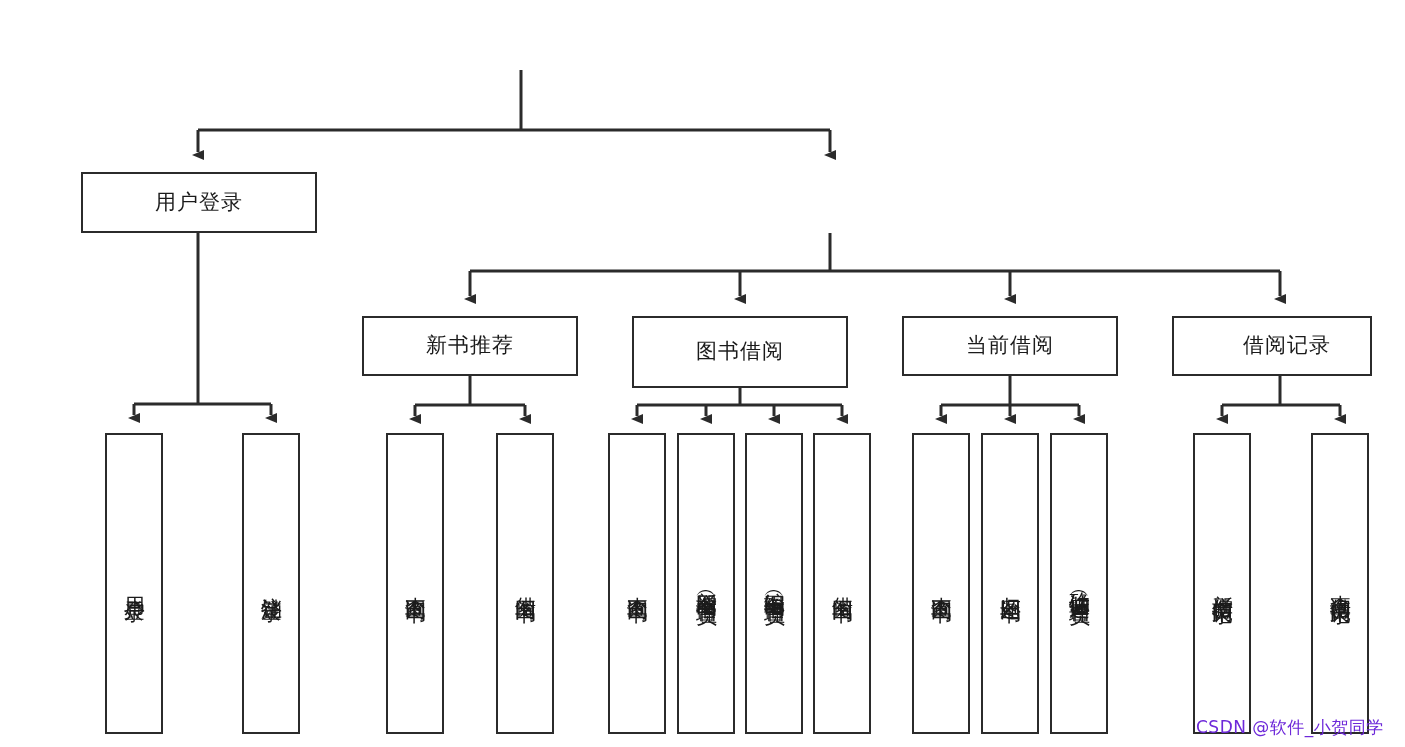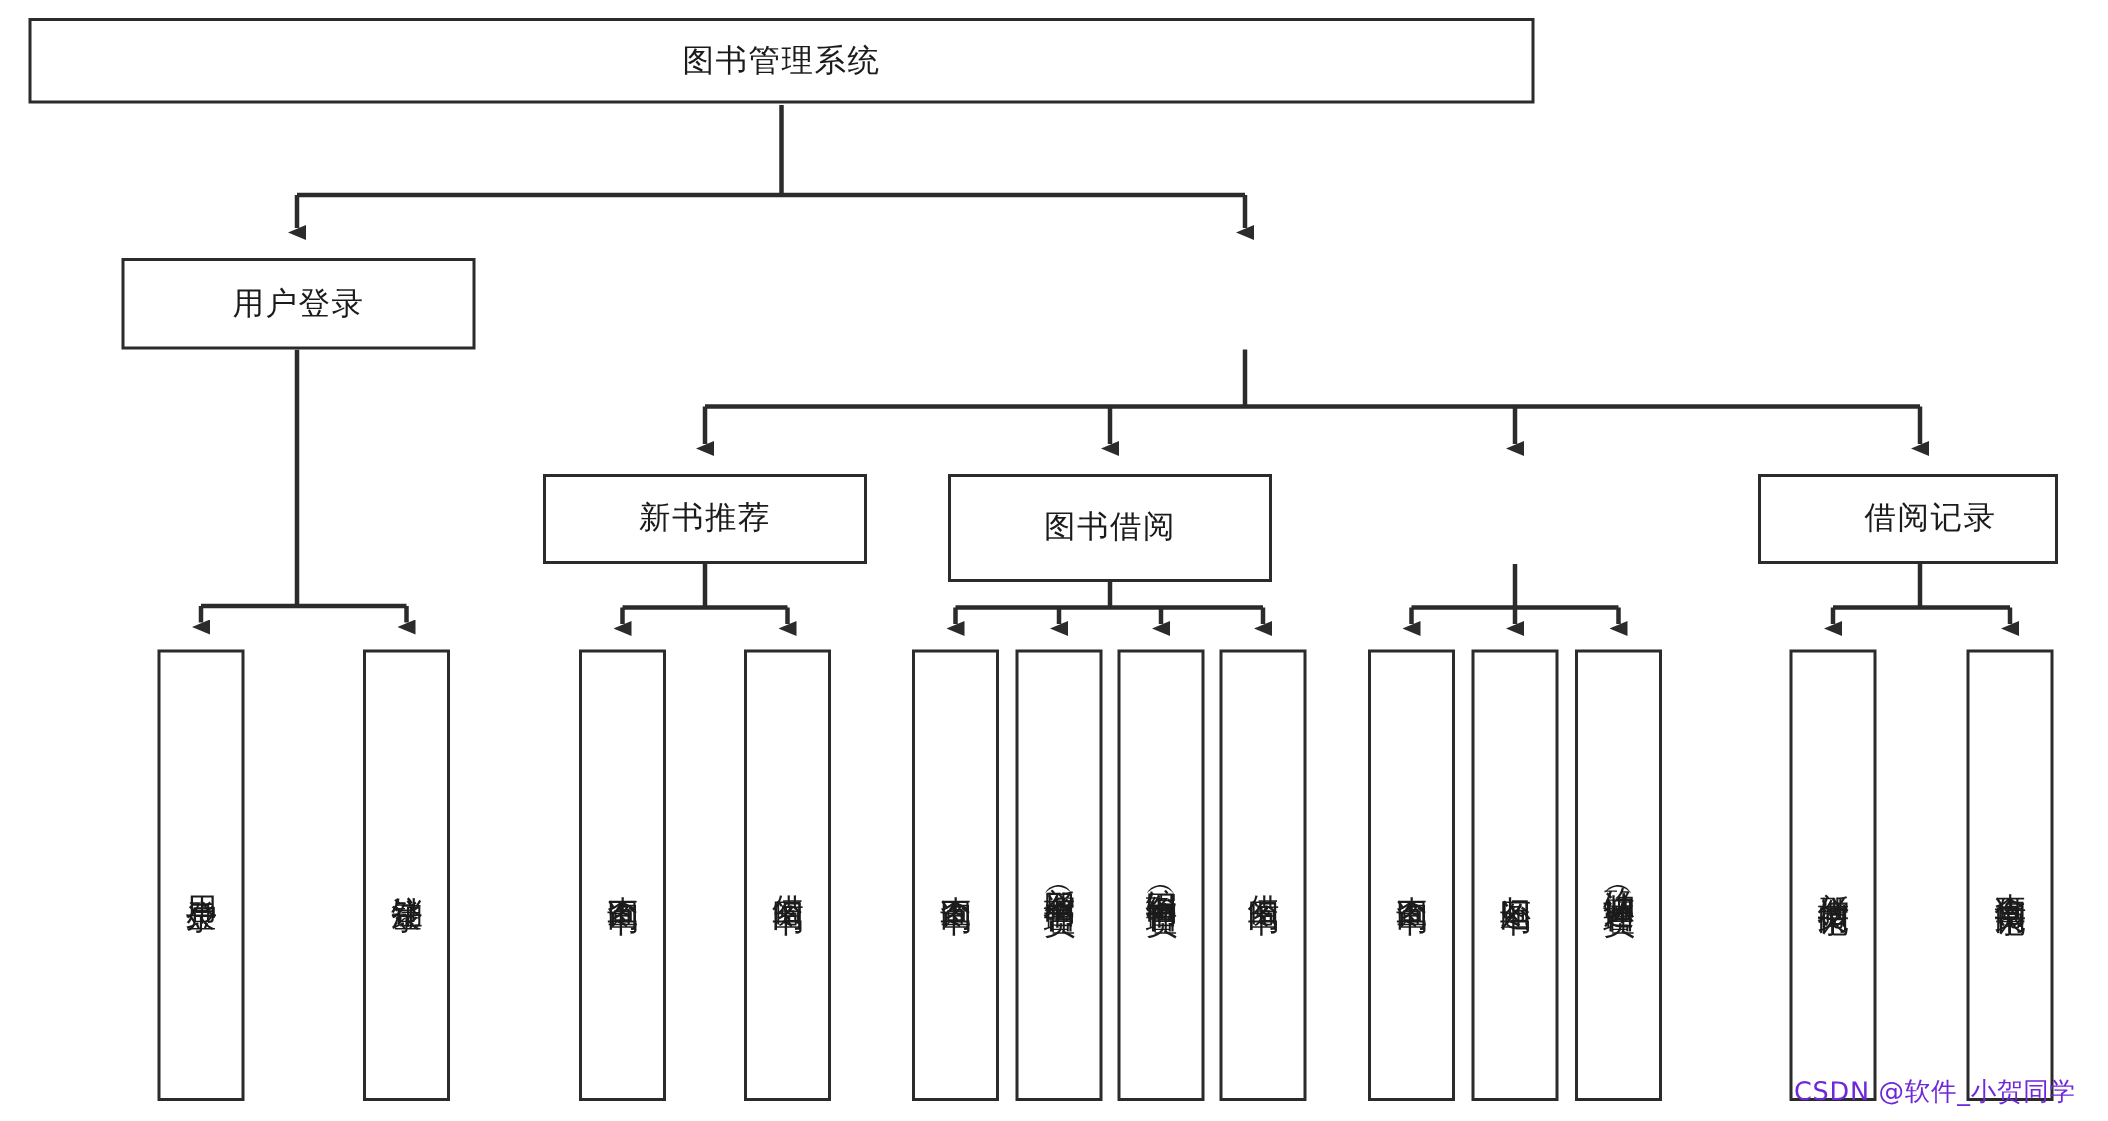--- a/index.html
+++ b/index.html
@@ -112,33 +112,33 @@
       <path d="M1010,405 L1010,416" marker-end="url(#arrow)"></path>
       <path d="M1079,405 L1079,416" marker-end="url(#arrow)"></path>
 
       <path d="M1280,376 L1280,405"></path>
       <path d="M1222,405 L1340,405"></path>
       <path d="M1222,405 L1222,416" marker-end="url(#arrow)"></path>
       <path d="M1340,405 L1340,416" marker-end="url(#arrow)"></path>
     </g>
   </svg>
 
-  <div class="node horiz" style="left:19px; top:12px; width:1004px; height:57px;">
-    <span>图书管理系统</span>
-  </div>
 
   <div class="node horiz" style="left:81px; top:172px; width:236px; height:61px;">
     <span>用户登录</span>
   </div>
 
   <div class="node horiz" style="left:362px; top:316px; width:216px; height:60px;">
     <span>新书推荐</span>
   </div>
   <div class="node horiz" style="left:632px; top:316px; width:216px; height:72px;">
     <span>图书借阅</span>
+  </div>
+  <div class="node horiz" style="left:902px; top:316px; width:216px; height:60px;">
+    <span>当前借阅</span>
   </div>
   <div class="node horiz" style="left:1172px; top:316px; width:200px; height:60px;padding-left:30px;">
     <span>借阅记录</span>
   </div>
 
   <div class="node vert" style="left:105px; top:433px; width:58px; height:301px;">
     <span class="vtext">用户登录</span>
   </div>
   <div class="node vert" style="left:242px; top:433px; width:58px; height:301px;">
     <span class="vtext">注销登录</span>

